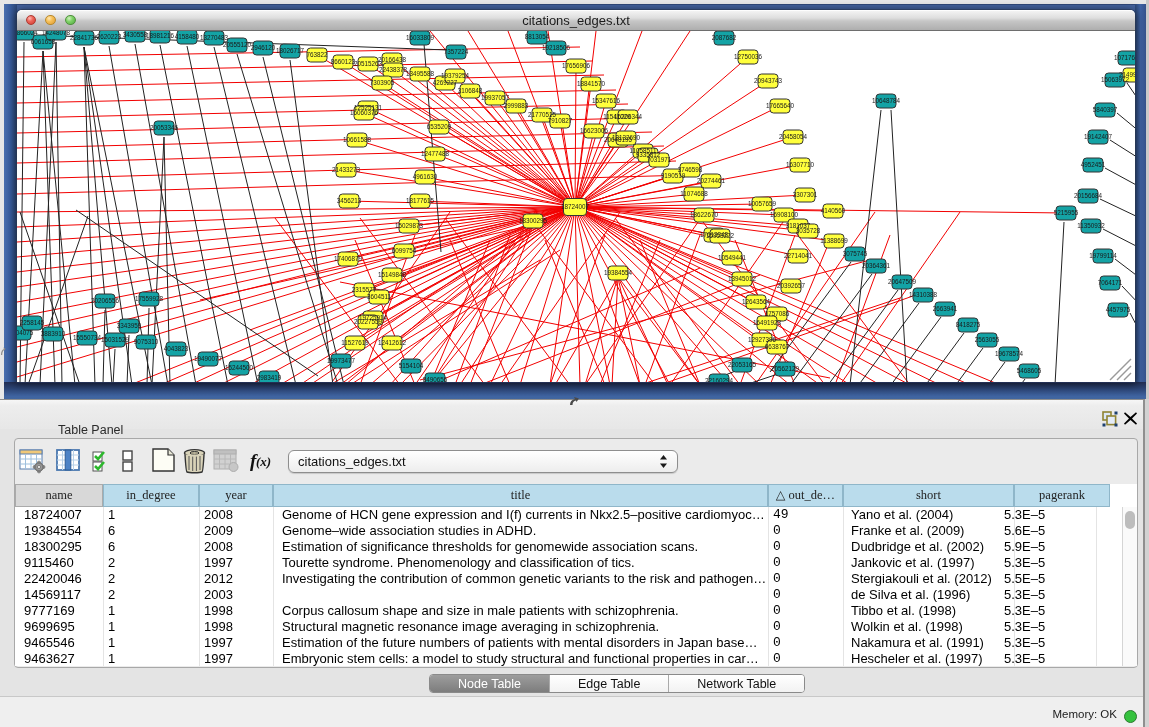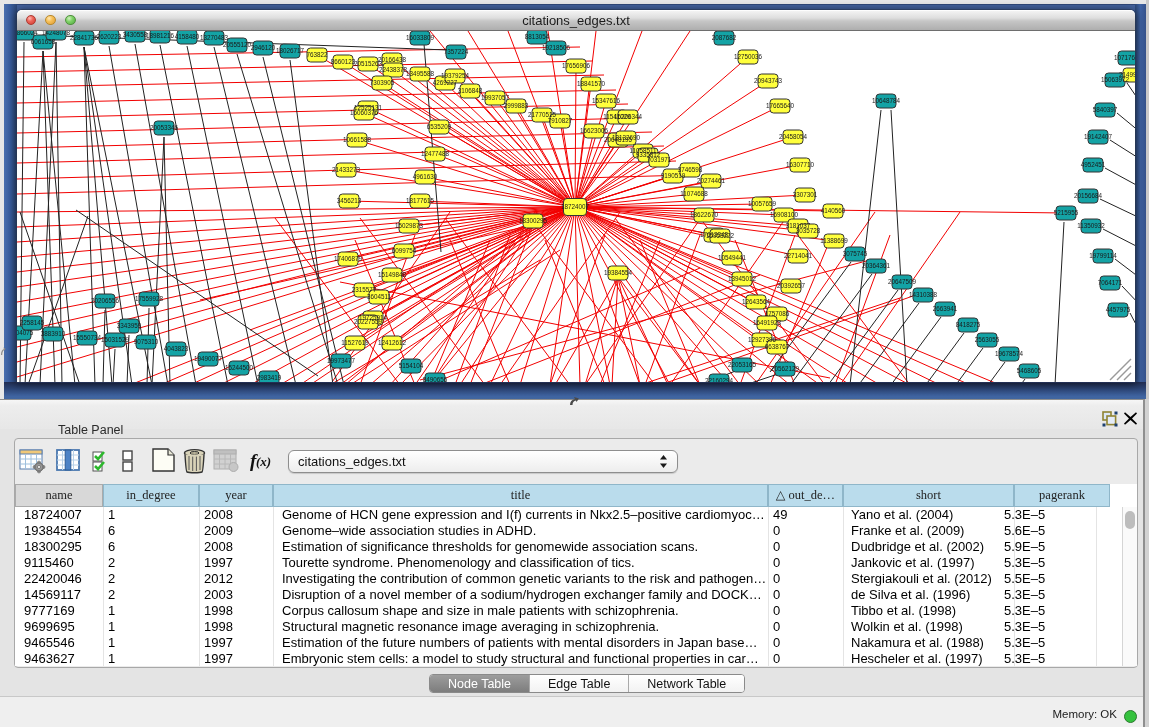--- a/index.html
+++ b/index.html
@@ -52,32 +52,32 @@
 .th { position:absolute; top:0; height:23px; background:#badcec; border:1px solid #8fb6c9;
    font-size:12.5px; color:#222; text-align:center; line-height:21px;font-family:Liberation Serif, serif; }
 #tbody { position:absolute; left:15px; top:507px; width:1107px; height:159px; background:#fff;
   line-height:16px; font-size:13px; }
 .tr { position:relative; height:16px; white-space:nowrap; }
 .tr div { position:absolute; top:0; overflow:hidden; }
 .c1 { left:9px;  width:90px; }
 .c2 { left:93px; width:96px; }
 .c3 { left:189px; width:70px; }
 .c4 { left:267px; width:492px; }
-.c5 { left:758px; width:70px; }
+.c5 { left:758px; width:70px;font-family:Liberation Mono, monospace; }
 .c6 { left:836px; width:165px; text-align:left; }
 .c7 { left:989px; width:100px; }
 #vscroll { position:absolute; left:1122px; top:507px; width:15px; height:159px; background:#fafafa;
   border-left:1px solid #d5d5d5; }
 #vthumb { position:absolute; left:2px; top:4px; width:10px; height:18px; background:#bdbdbd; border-radius:5px; }
 
 
 #tabs { position:absolute; left:429px; top:674px; height:19px; display:flex;
   border:1px solid #8a8a8a; border-radius:4px; overflow:hidden; background:#fff;
   font-size:12.5px; line-height:18px; text-align:center; }
-#tabs .seg { padding:0 18px; color:#111; background:linear-gradient(#ffffff,#f2f2f2); border-left:1px solid #aaa; }
+#tabs .seg { padding:0 28px; color:#111; background:linear-gradient(#ffffff,#f2f2f2); border-left:1px solid #aaa; }
 #tabs .seg.first { border-left:none; }
 #tabs .seg.sel { background:linear-gradient(#9d9d9d,#7d7d7d); color:#fff; }
 
 #status { position:absolute; left:0; top:696px; width:1149px; height:31px; background:#efefef;
   border-top:1px solid #c8c8c8; }
 #mem { position:absolute; right:32px; top:708px; font-size:11.5px; color:#1b1b1b; }
 #memdot { position:absolute; right:12px; top:710px; width:13px; height:13px; border-radius:50%;
   background:#35c23e; border:1.5px solid #2c7a30; }
 #rtrim2 { position:absolute; left:1143px; top:399px; width:2px; height:328px; background:#8f8f8f; }
 #rtrim3 { position:absolute; left:1145px; top:399px; width:4px; height:328px; background:#d2d2d2; }
@@ -754,21 +754,20 @@
         <div class="c3">2012</div>
         <div class="c4">Investigating the contribution of common genetic variants to the risk and pathogen…</div>
         <div class="c5">0</div>
         <div class="c6">Stergiakouli et al. (2012)</div>
         <div class="c7">5.5E–5</div>
       </div>
 <div class="tr">
         <div class="c1">14569117</div>
         <div class="c2">2</div>
         <div class="c3">2003</div>
-        <div class="c4">Disruption of a novel member of a sodium/hydrogen exchanger family and DOCK…</div>
         <div class="c5">0</div>
         <div class="c6">de Silva et al. (1996)</div>
         <div class="c7">5.3E–5</div>
       </div>
 <div class="tr">
         <div class="c1">9777169</div>
         <div class="c2">1</div>
         <div class="c3">1998</div>
         <div class="c4">Corpus callosum shape and size in male patients with schizophrenia.</div>
         <div class="c5">0</div>
@@ -783,21 +782,21 @@
         <div class="c5">0</div>
         <div class="c6">Wolkin et al. (1998)</div>
         <div class="c7">5.3E–5</div>
       </div>
 <div class="tr">
         <div class="c1">9465546</div>
         <div class="c2">1</div>
         <div class="c3">1997</div>
         <div class="c4">Estimation of the future numbers of patients with mental disorders in Japan base…</div>
         <div class="c5">0</div>
-        <div class="c6">Nakamura et al. (1988)</div>
+        <div class="c6">Nakamura et al. (1991)</div>
         <div class="c7">5.3E–5</div>
       </div>
 <div class="tr">
         <div class="c1">9463627</div>
         <div class="c2">1</div>
         <div class="c3">1997</div>
         <div class="c4">Embryonic stem cells: a model to study structural and functional properties in car…</div>
         <div class="c5">0</div>
         <div class="c6">Hescheler et al. (1997)</div>
         <div class="c7">5.3E–5</div>

